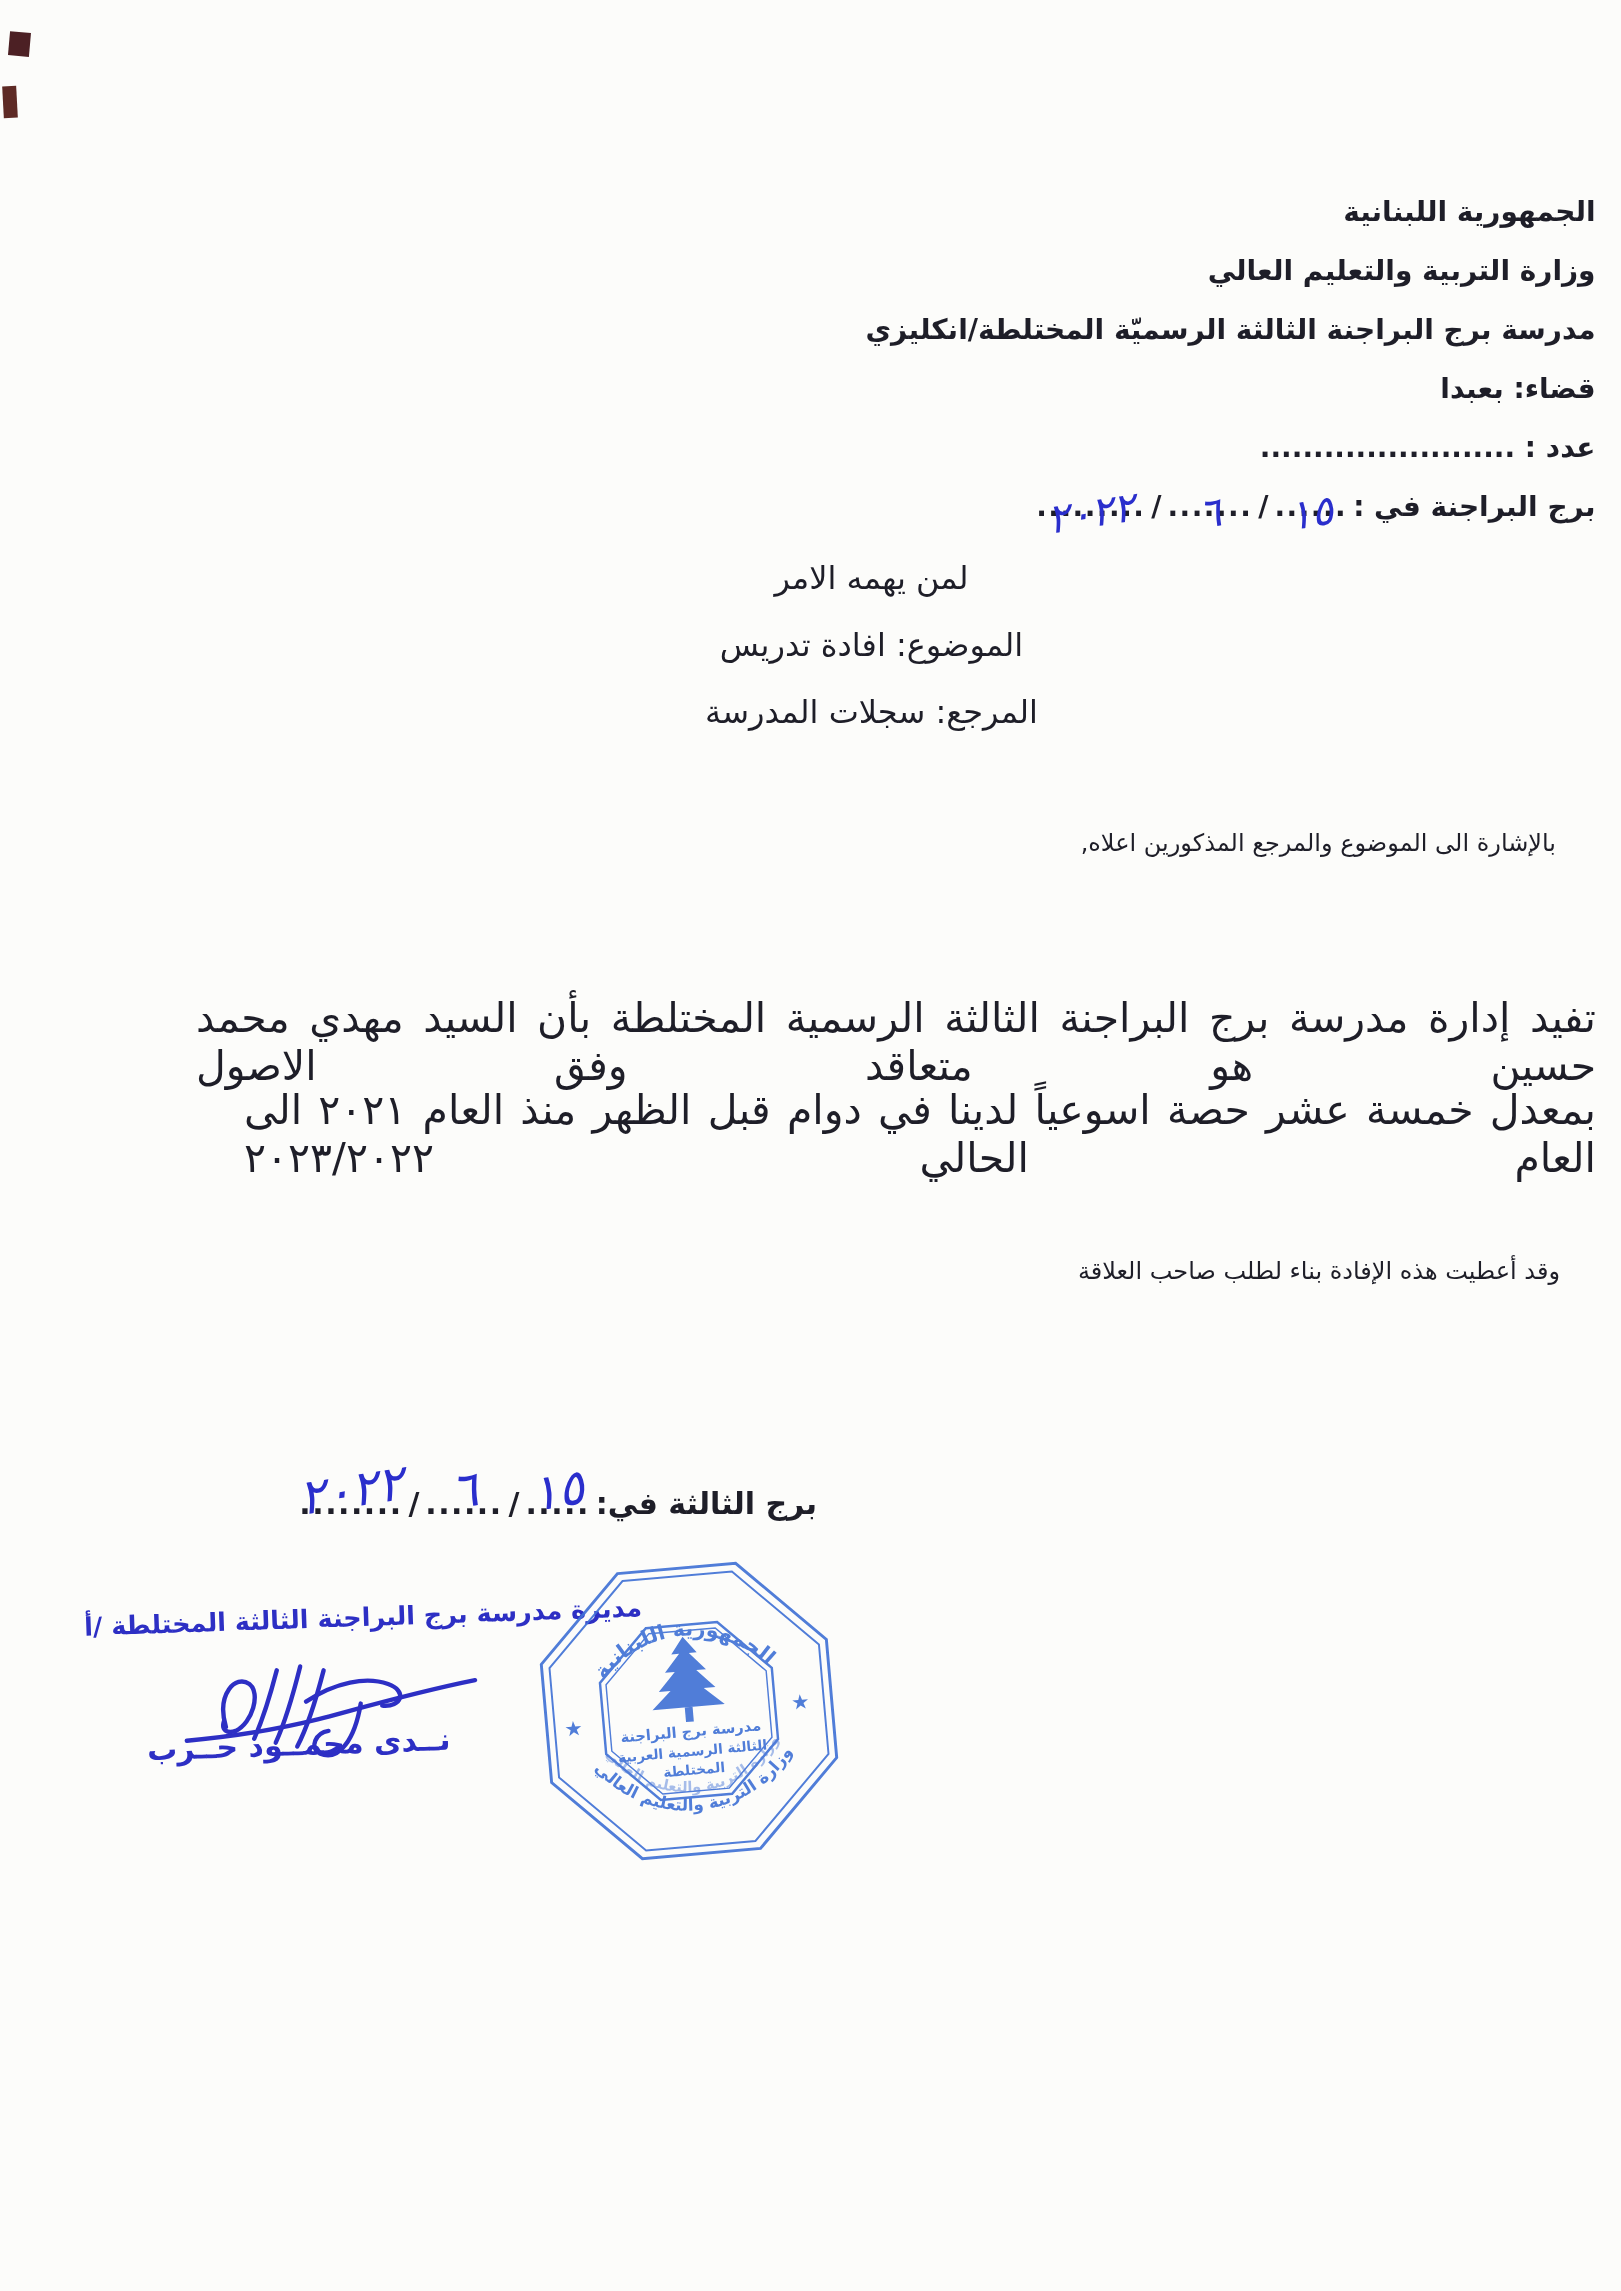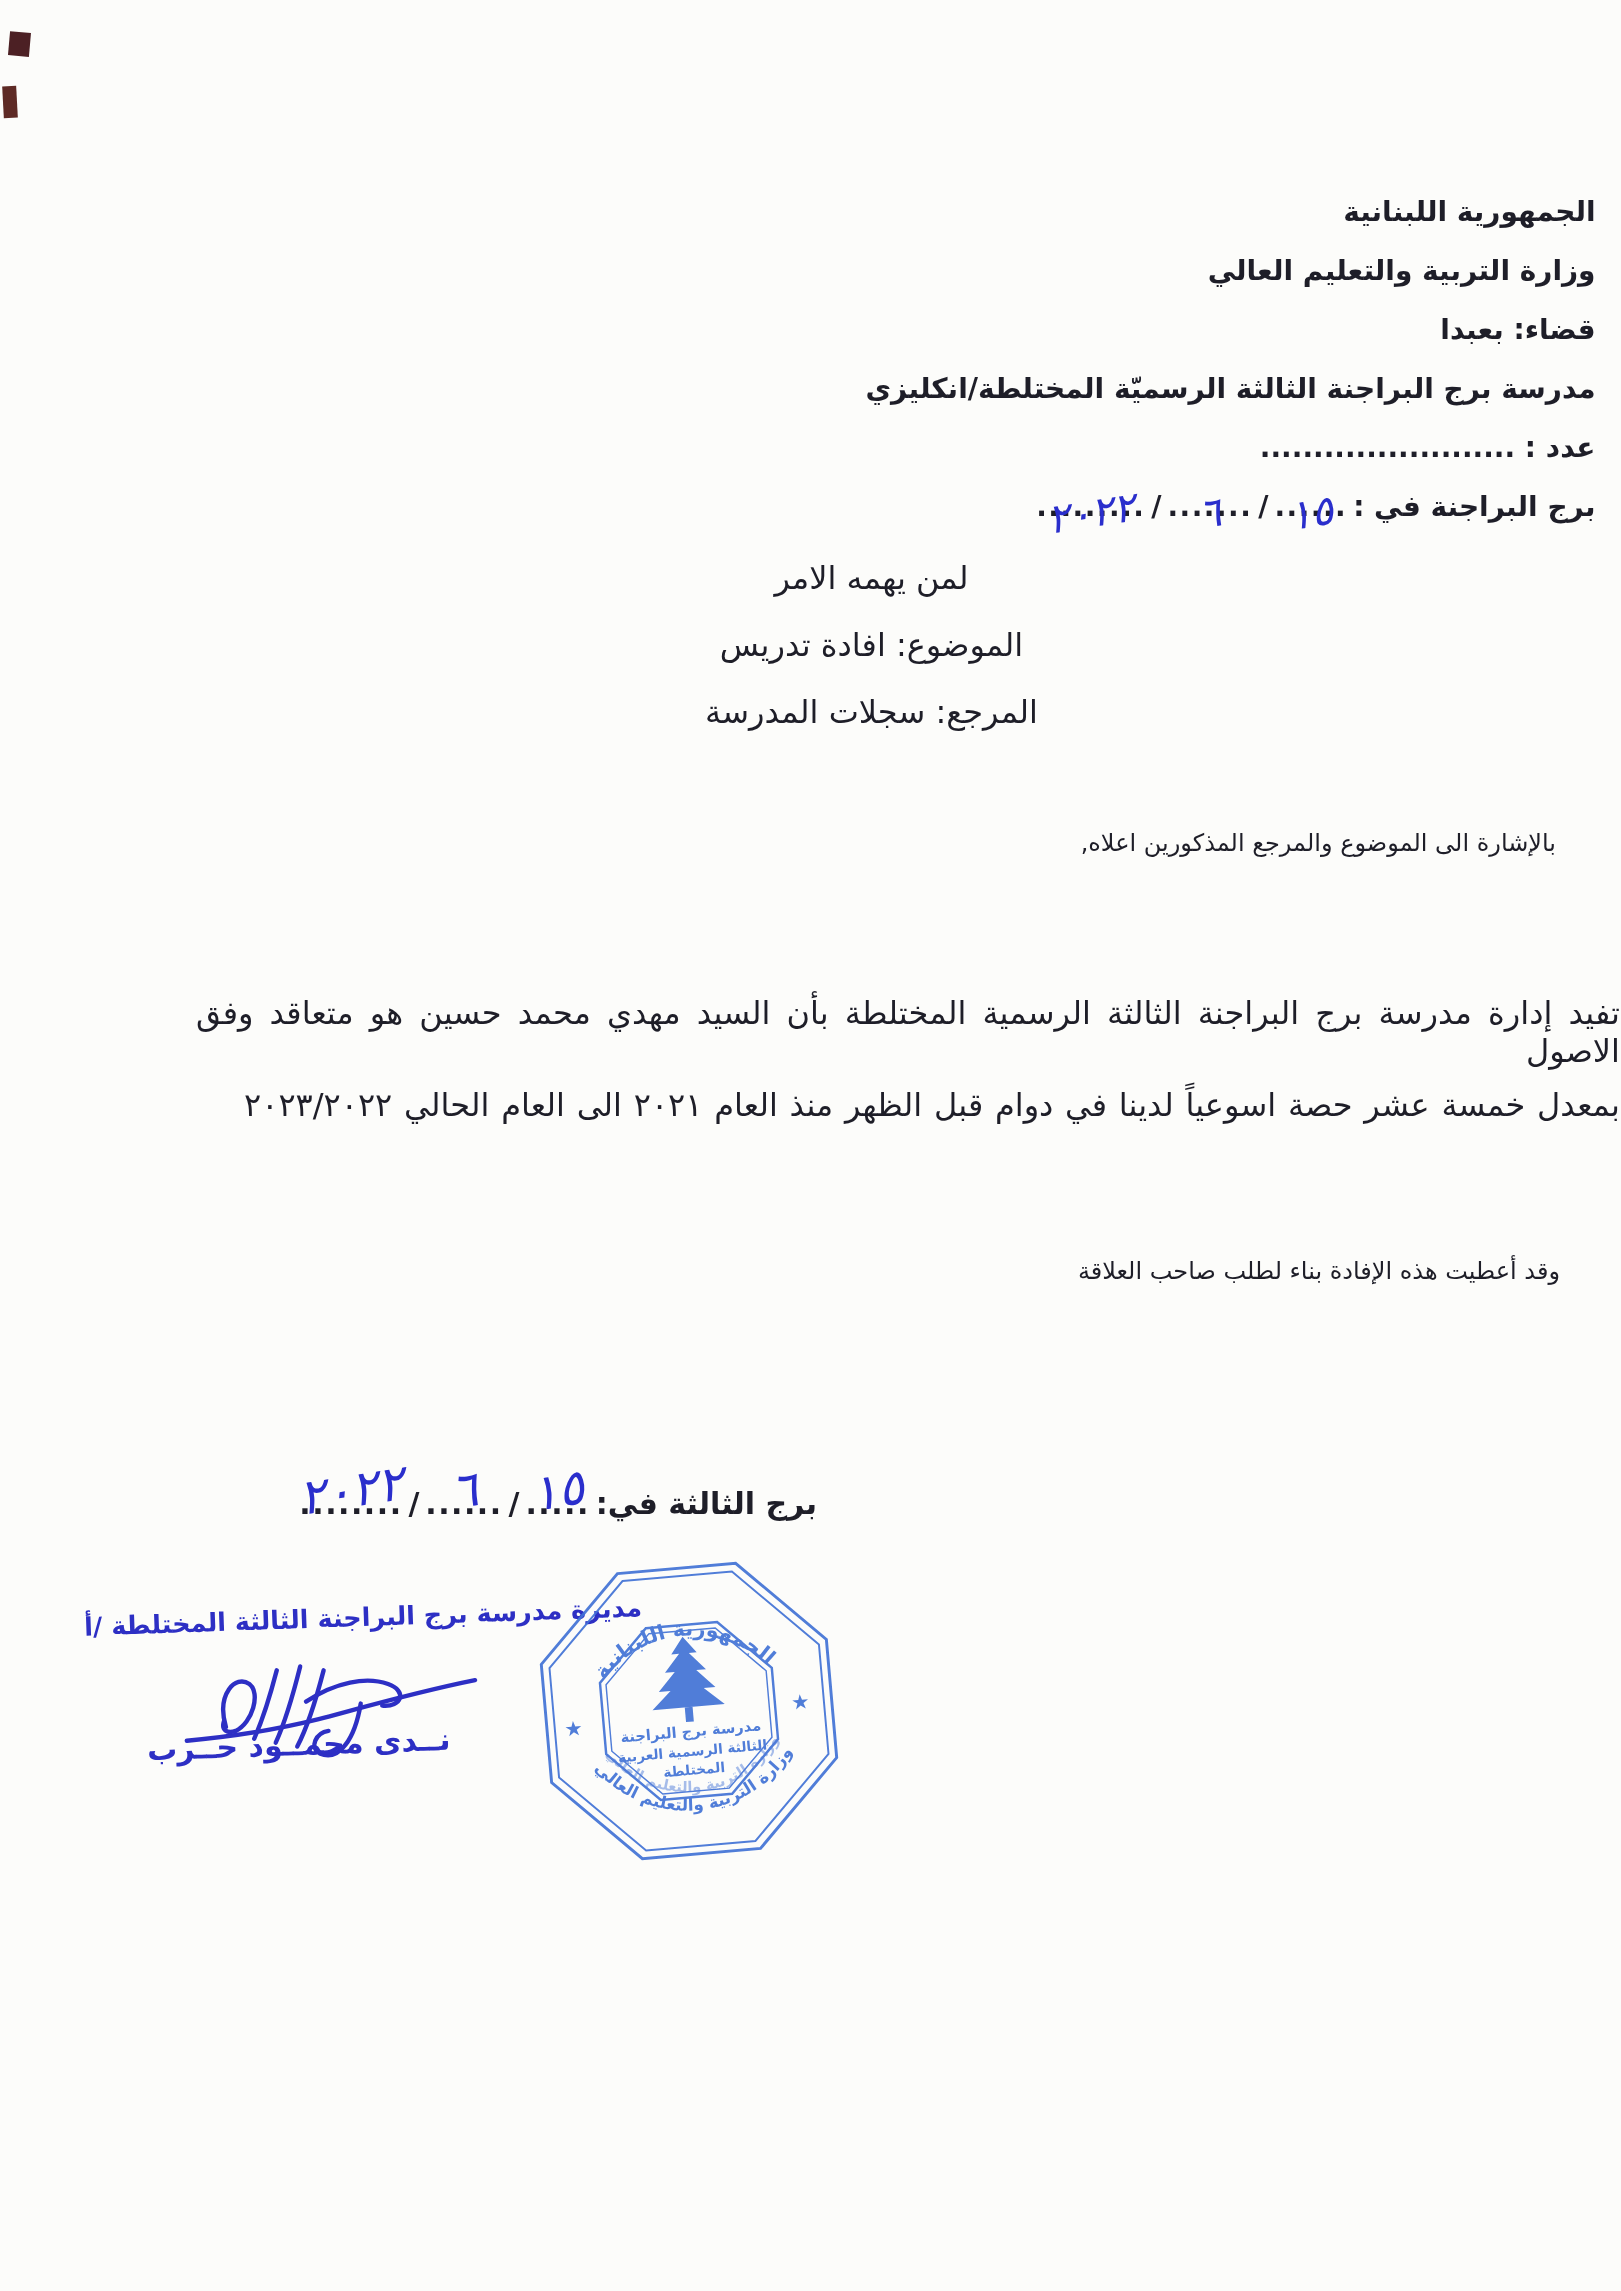--- a/index.html
+++ b/index.html
@@ -40,22 +40,22 @@
     direction:rtl; text-align:center;
     font-size:32px; line-height:67px;
   }
 
   .salutation{
     position:absolute; top:829px; right:65px;
     direction:rtl; font-size:24px; white-space:nowrap;
   }
 
   .pline{
-    position:absolute; left:196px; right:1px;
-    direction:rtl; font-size:32px;
+    position:absolute; left:196px; right:25px;
+    direction:rtl; font-size:41px;
     text-align:justify; text-align-last:justify;
   }
   .pline1{top:994px;}
   .pline2{top:1086px;margin-left:48px;}
 
   .closing{
     position:absolute; top:1257px; right:61px;
     direction:rtl; font-size:24px; white-space:nowrap;
   }
 
@@ -90,22 +90,22 @@
 <body>
 
 <div class="page">
 
   <div class="art art1"></div>
   <div class="art art2"></div>
 
   <div class="letterhead">
     <div>الجمهورية اللبنانية</div>
     <div>وزارة التربية والتعليم العالي</div>
+    <div>مدرسة برج البراجنة الثالثة الرسميّة المختلطة/انكليزي</div>
     <div>قضاء: بعبدا</div>
-    <div>مدرسة برج البراجنة الثالثة الرسميّة المختلطة/انكليزي</div>
     <div>عدد : ........................</div>
     <div class="dateline">
       <span>برج البراجنة في :</span>
       <span class="seg">
         <span class="dots">......</span>
         <span class="hand">١٥</span>
       </span>
       <span>/</span>
       <span class="seg">
         <span class="dots">.......</span>

